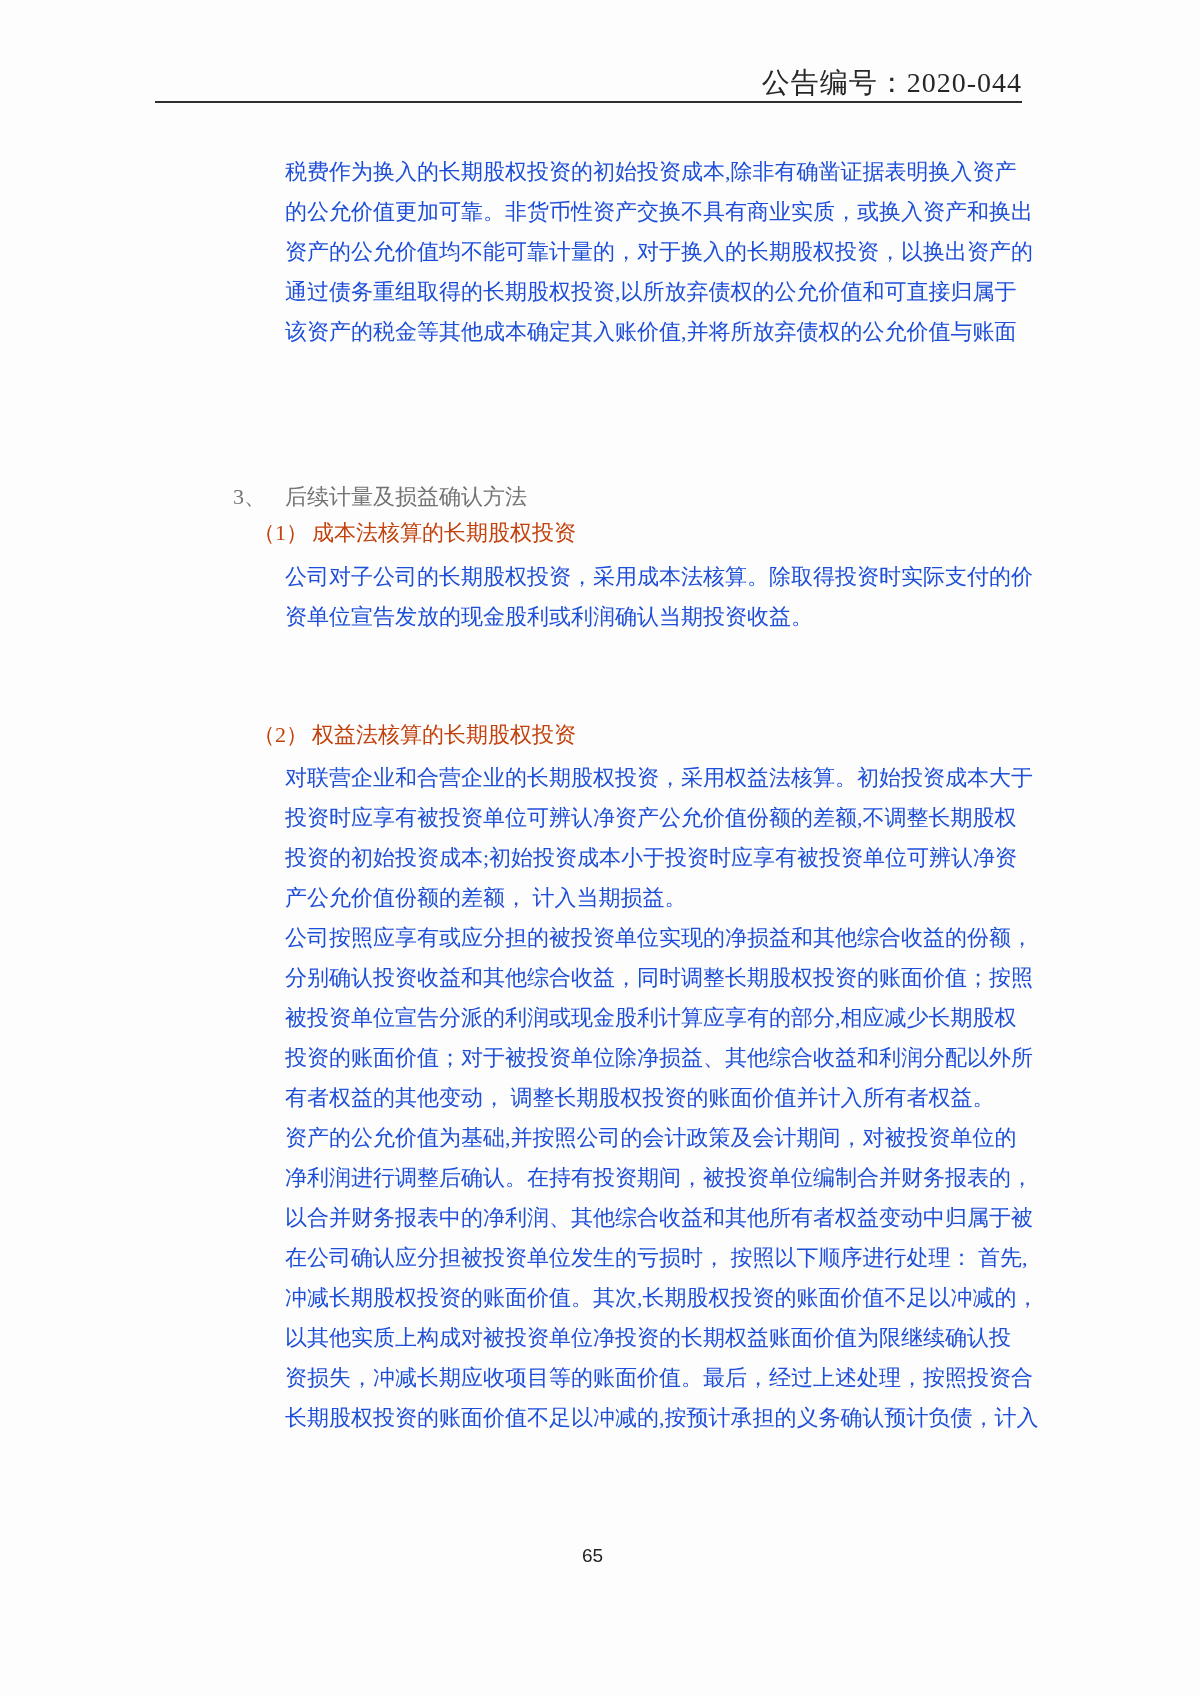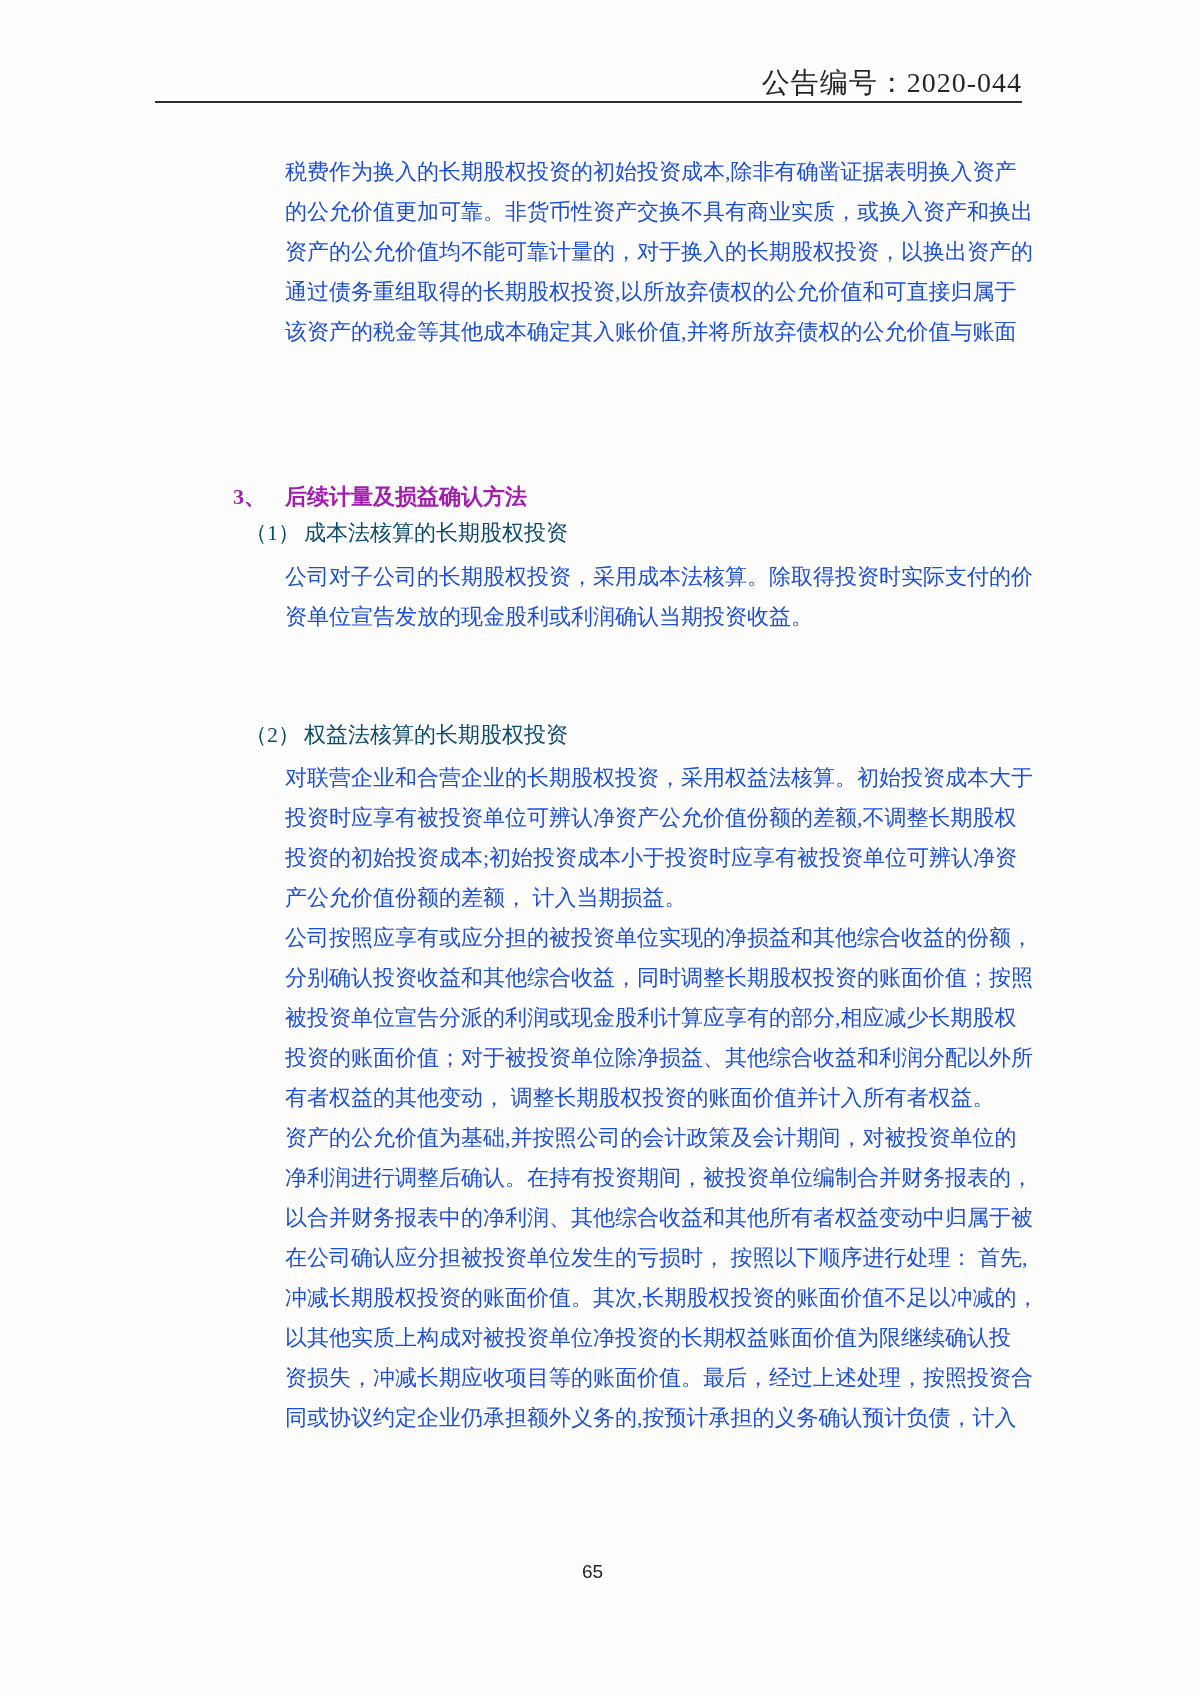--- a/index.html
+++ b/index.html
@@ -20,37 +20,36 @@
     background:#2f2f2f;
   }
   .line {
     height:40px; line-height:40px; white-space:nowrap;
     font-size:22px; color:#1d4ed8;
   }
   .block { position:absolute; left:285px; }
   .para1 { top:152px; }
   .heading {
     position:absolute; left:233px; top:477px; height:40px; line-height:40px;
-    font-size:22px; font-weight:bold; color:#a21caf; white-space:nowrap;
+    font-size:22px; font-weight:normal; color:#737373; white-space:nowrap;
   }
   .heading .h-num { display:inline-block; width:52px; }
   .subtitle {
-    position:absolute; left:245px; height:40px; line-height:40px;
-    font-size:22px; color:#0c4a6e; white-space:nowrap;
+    position:absolute; left:253px; height:40px; line-height:40px;
+    font-size:22px; color:#c2410c; white-space:nowrap;
   }
   .subtitle .s-label { margin-right:4px; }
   .sub1-title { top:513px; }
   .sub1-lines { top:557px; }
   .sub2-title { top:715px; }
   .sub2-lines { top:758px; }
   .footer {
     position:absolute; top:1545px; left:0; width:1185px;
     text-align:center; font-size:19px; color:#222;
     font-family:"Liberation Sans","DejaVu Sans",sans-serif;
-    margin-top:16px;
   }
 </style>
 </head>
 <body>
 
 <div class="page">
 
   <div class="header-row">公告编号：2020-044</div>
   <div class="header-rule"></div>
 
@@ -89,18 +88,18 @@
     <div class="line">被投资单位宣告分派的利润或现金股利计算应享有的部分,相应减少长期股权</div>
     <div class="line">投资的账面价值；对于被投资单位除净损益、其他综合收益和利润分配以外所</div>
     <div class="line">有者权益的其他变动， 调整长期股权投资的账面价值并计入所有者权益。</div>
     <div class="line">资产的公允价值为基础,并按照公司的会计政策及会计期间，对被投资单位的</div>
     <div class="line">净利润进行调整后确认。在持有投资期间，被投资单位编制合并财务报表的，</div>
     <div class="line">以合并财务报表中的净利润、其他综合收益和其他所有者权益变动中归属于被</div>
     <div class="line">在公司确认应分担被投资单位发生的亏损时， 按照以下顺序进行处理： 首先,</div>
     <div class="line">冲减长期股权投资的账面价值。其次,长期股权投资的账面价值不足以冲减的，</div>
     <div class="line">以其他实质上构成对被投资单位净投资的长期权益账面价值为限继续确认投</div>
     <div class="line">资损失，冲减长期应收项目等的账面价值。最后，经过上述处理，按照投资合</div>
-    <div class="line">同或协议约定企业仍承担额外义务的,按预计承担的义务确认预计负债，计入</div>
+    <div class="line">长期股权投资的账面价值不足以冲减的,按预计承担的义务确认预计负债，计入</div>
   </div>
 
   <div class="footer">65</div>
 
 </div>
 
 </body></html>

